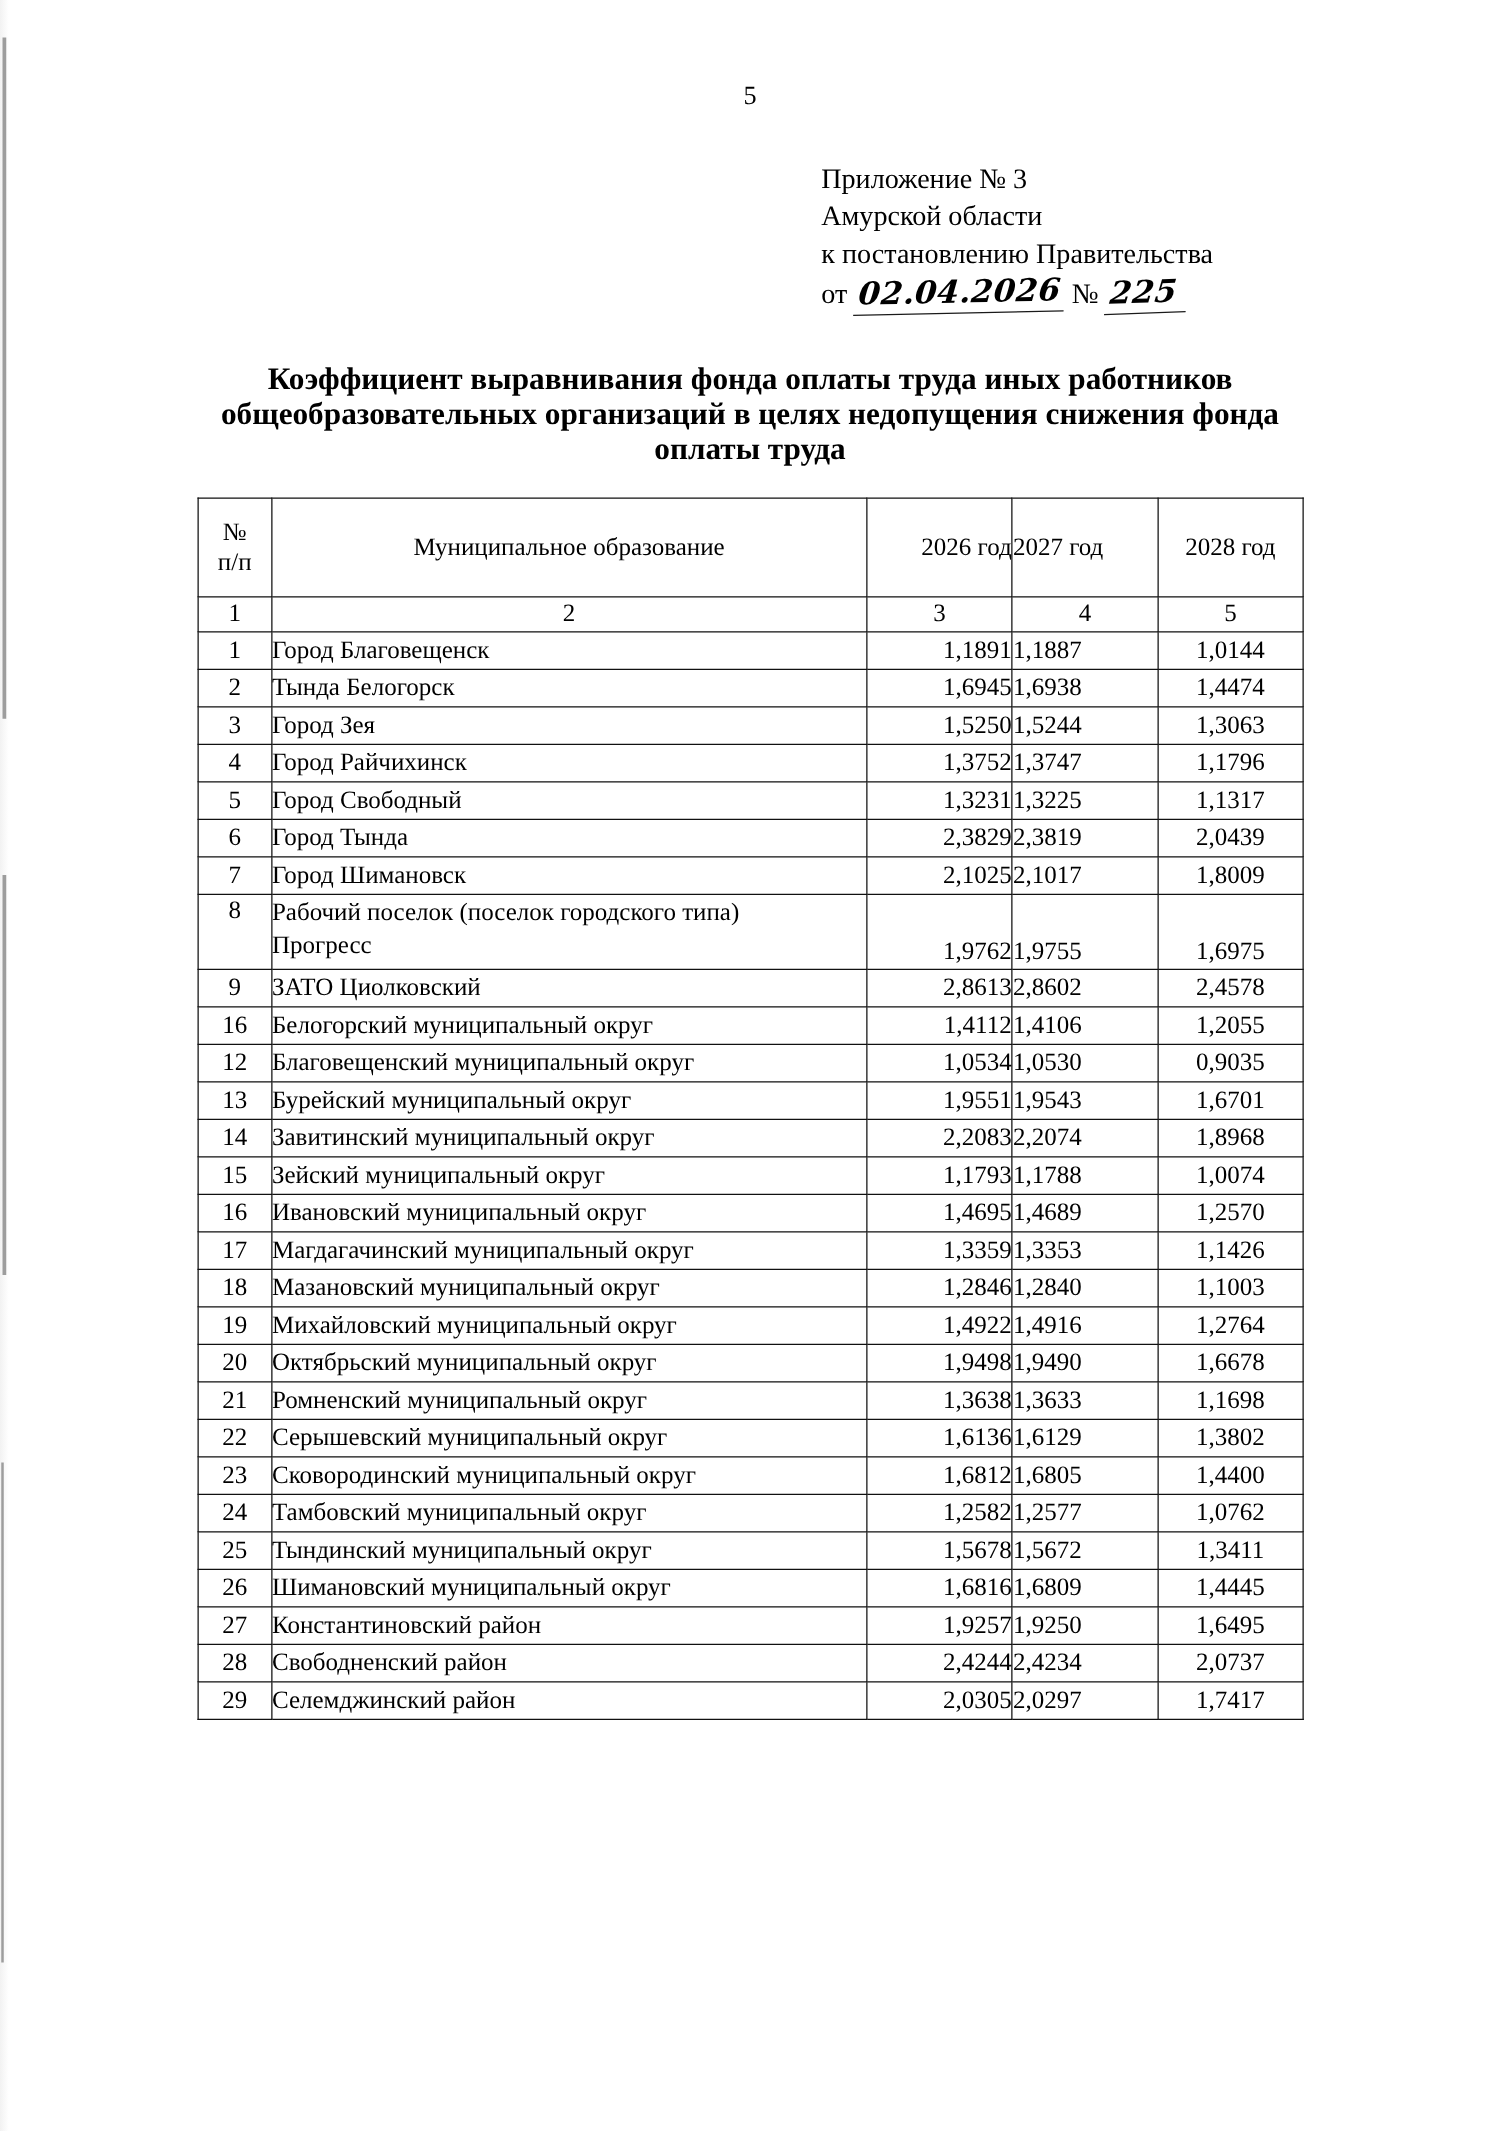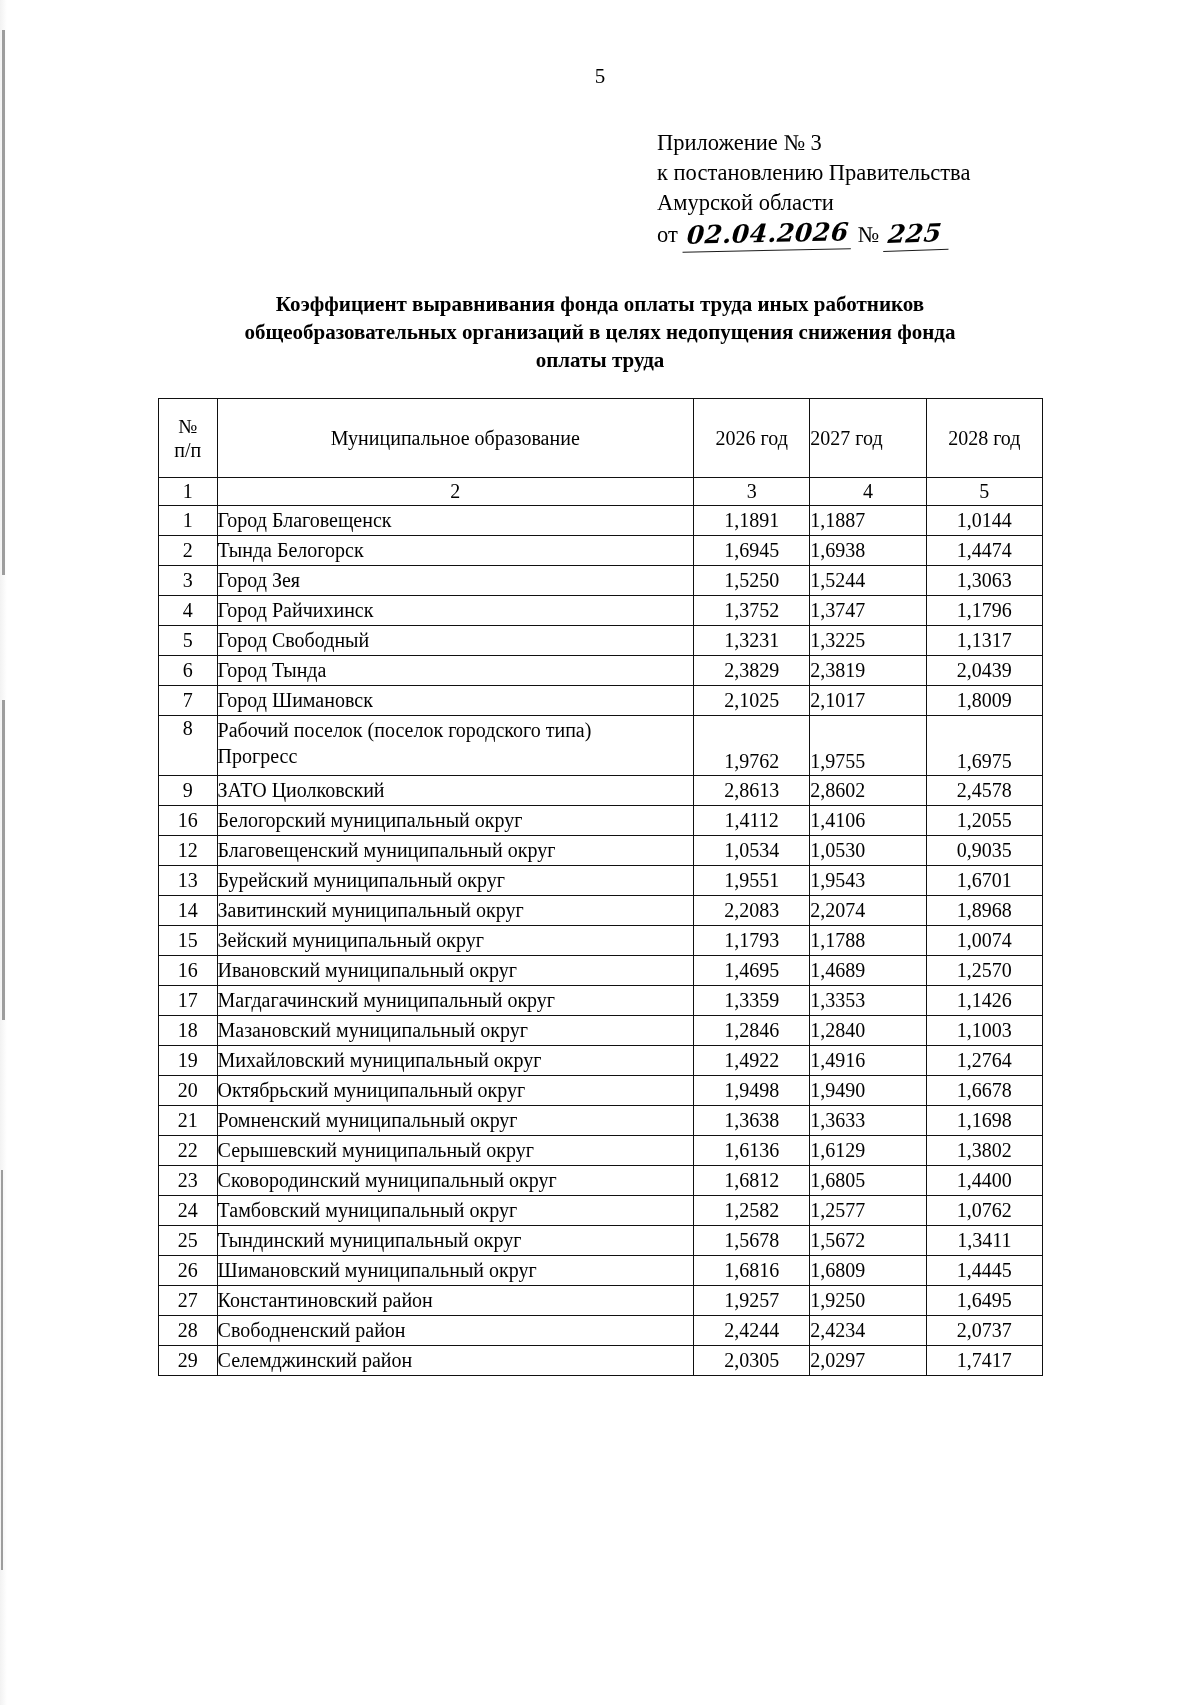--- a/index.html
+++ b/index.html
@@ -74,21 +74,21 @@
     padding-right: 8px;
   }
 
   .doc-title {
     position: absolute;
     top: 290px;
     left: 150px;
     width: 900px;
     text-align: center;
     font-weight: bold;
-    font-size: 21px;
+    font-size: 25px;
     line-height: 28px;
   }
 
   table.coef-table {
     position: absolute;
     top: 398px;
     left: 158px;
     width: 885px;
     border-collapse: collapse;
     font-size: 20px;
@@ -96,21 +96,21 @@
   table.coef-table td,
   table.coef-table th {
     border: 1.3px solid #111111;
     padding: 0;
     font-weight: normal;
     vertical-align: middle;
   }
 
   .c-num   { width: 58px;  text-align: center; }
   .c-name  { width: 479px; text-align: left; padding-left: 9px; }
-  .c-y1    { width: 116px; text-align: center; }
+  .c-y1    { width: 116px; text-align: right; }
   .c-y2    { width: 116px; text-align: left; }
   .c-y3    { width: 116px; text-align: center; margin-left: 15px; }
 
   thead td { height: 78px; text-align: center; }
   thead td.c-name { text-align: center; padding-left: 0; }
   .np { line-height: 24px; }
 
   tbody tr td { height: 29px; }
   tr.numrow td { height: 27px; text-align: center; }
   tr.numrow td.c-name { text-align: center; padding-left: 0; }
@@ -130,22 +130,22 @@
 
 <div class="scan-edge"></div>
 <div class="scan-mark a"></div>
 <div class="scan-mark b"></div>
 <div class="scan-mark c"></div>
 
 <div class="page-number">5</div>
 
 <div class="header-block">
   <span class="line">Приложение № 3</span>
+  <span class="line">Амурской области</span>
   <span class="line">к постановлению Правительства</span>
-  <span class="line">Амурской области</span>
   <span class="date-line">
     <span>от</span>
     <span class="hand">02.04.2026</span>
     <span>№</span>
     <span class="hand num">225</span>
   </span>
 </div>
 
 <div class="doc-title">
   <div>Коэффициент выравнивания фонда оплаты труда иных работников</div>

